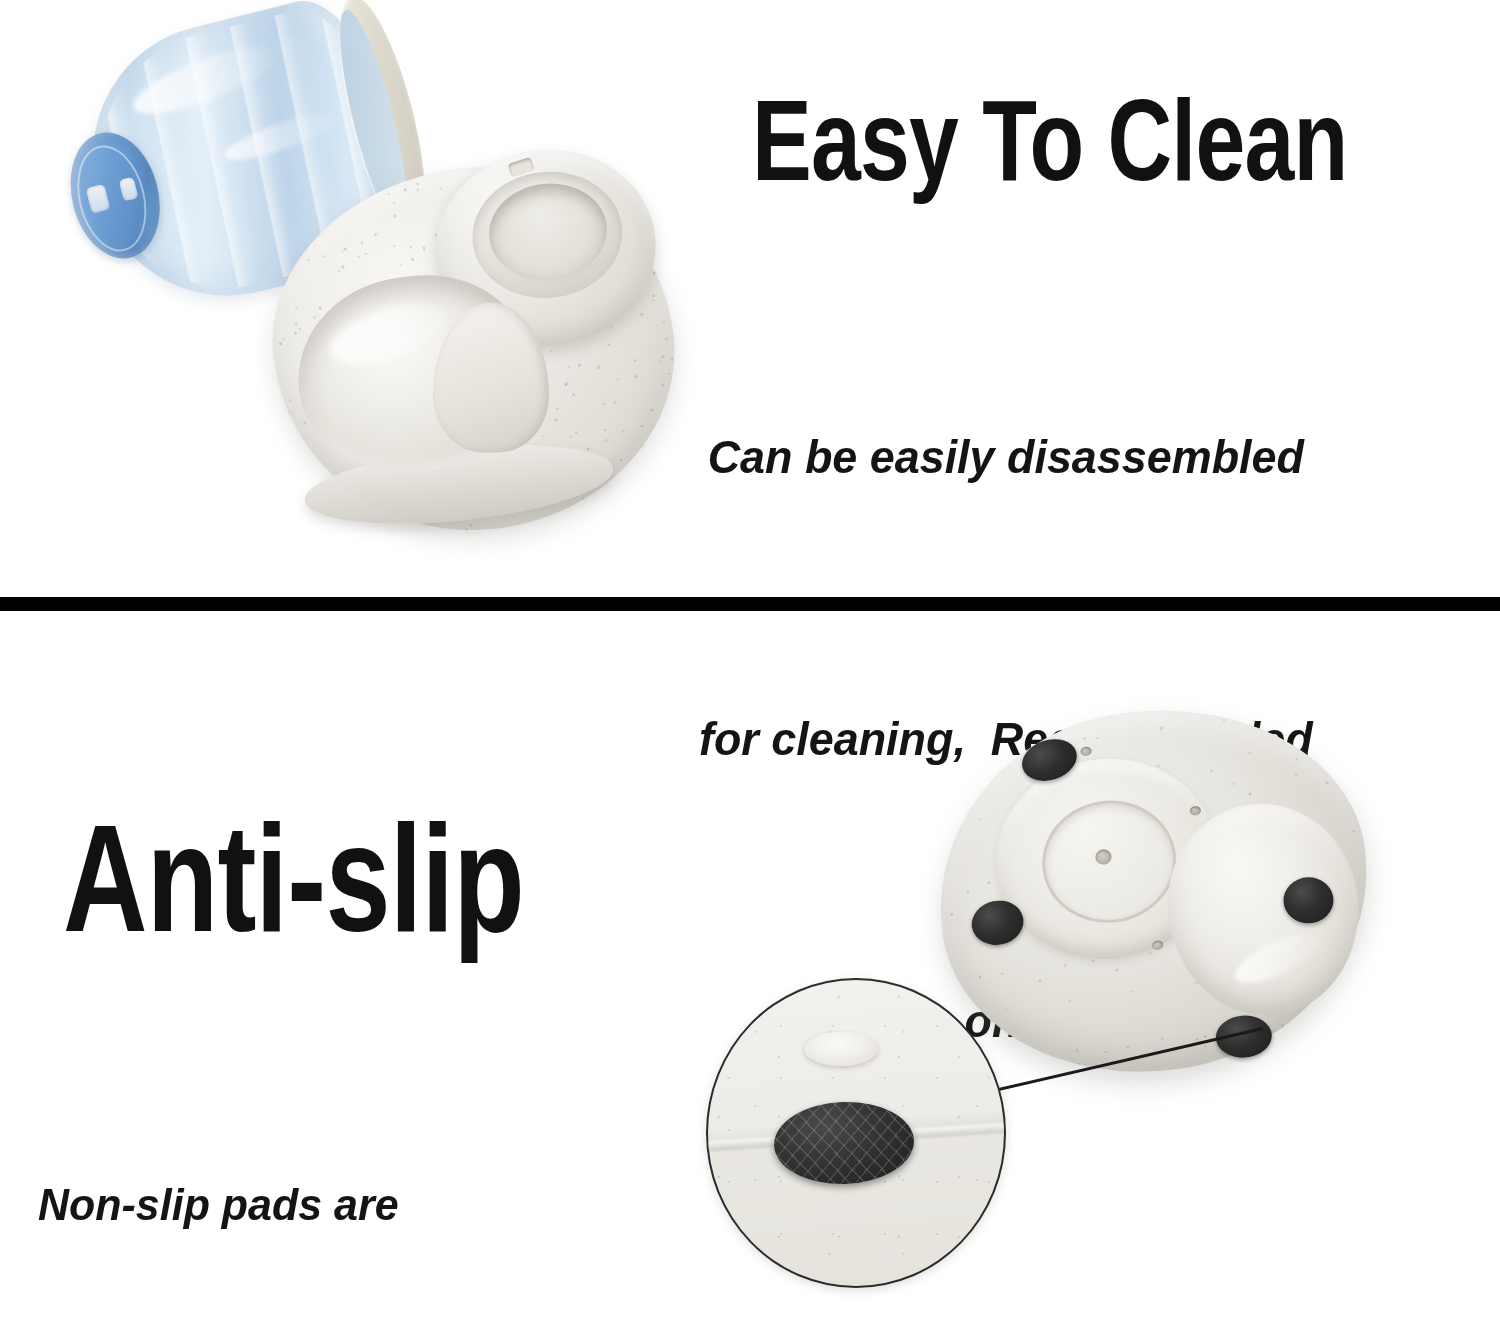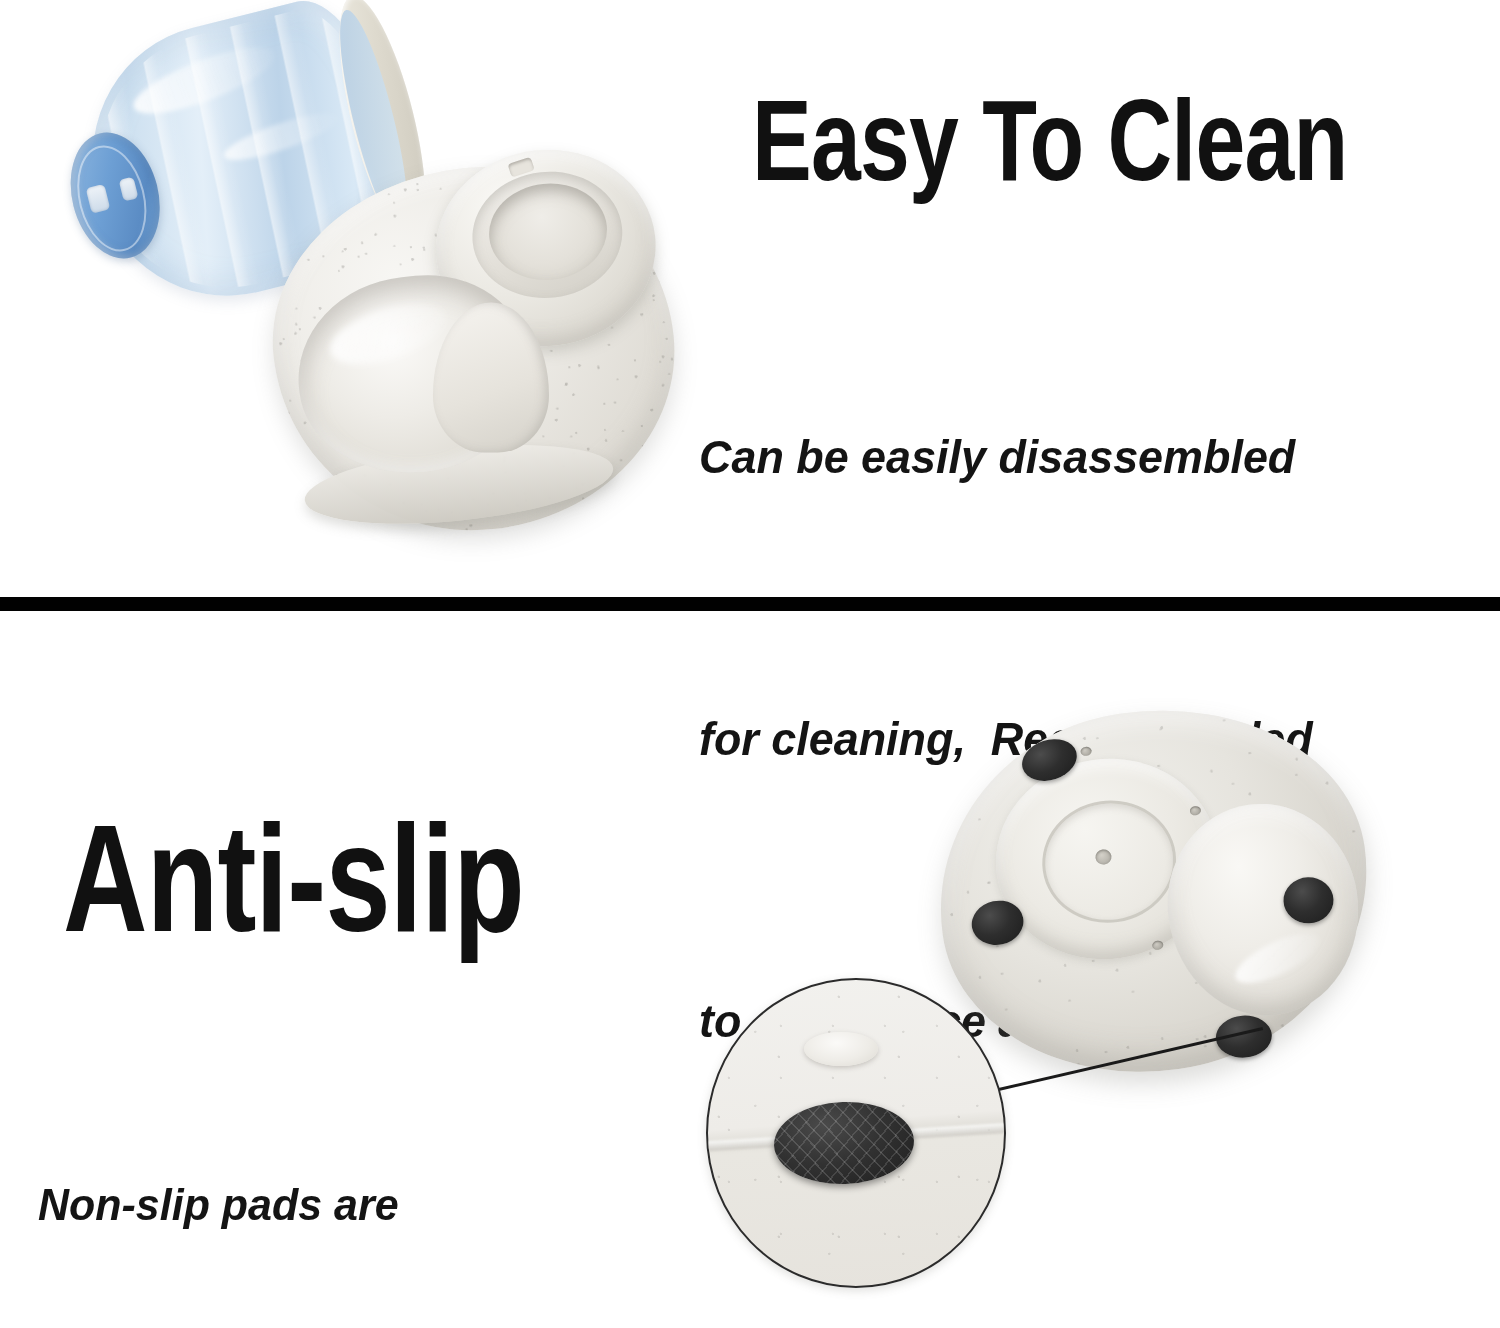--- a/index.html
+++ b/index.html
@@ -15,21 +15,21 @@
     position: relative;
     width: 1500px;
     height: 1328px;
     background: #ffffff;
     overflow: hidden;
   }
 
   
   .panel { position: absolute; }
 
-  #panel-top    { left: 0; top: 0;    width: 1500px; height: 598px; }
+  #panel-top    { left: 0; top: 0;    width: 1500px; height: 598px; text-align: center; }
   #panel-bottom { left: 0; top: 612px; width: 1500px; height: 716px; }
 
   
   #divider {
     position: absolute;
     left: 0;
     top: 597px;
     width: 1500px;
     height: 14px;
     background: #010101;

